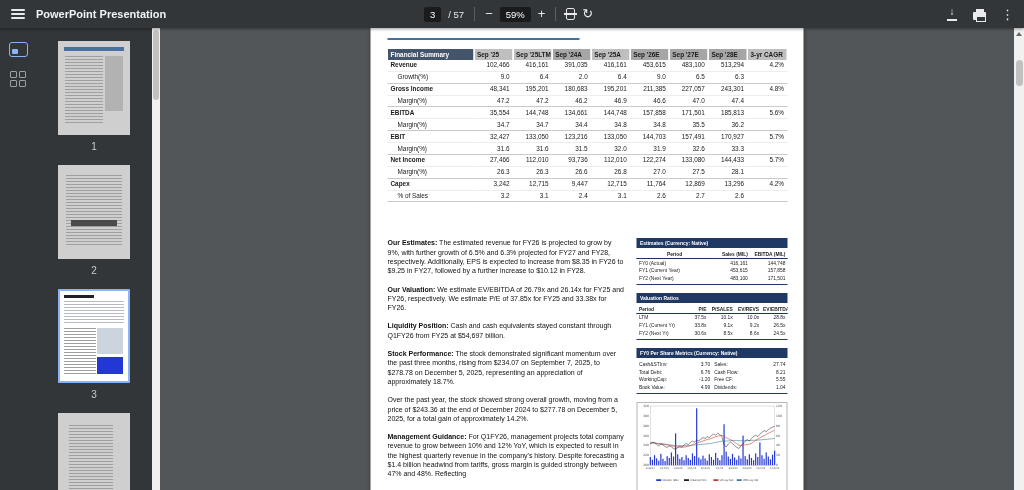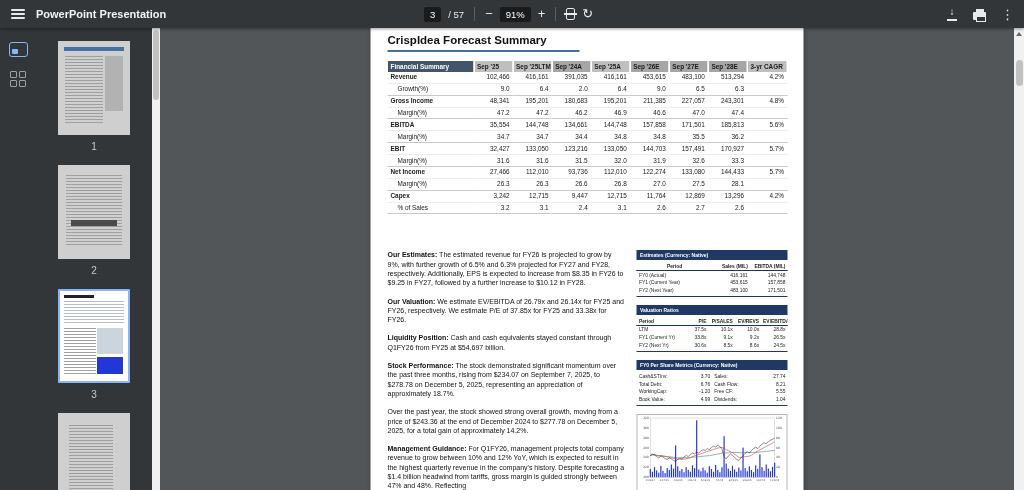--- a/index.html
+++ b/index.html
@@ -116,21 +116,21 @@
           <span></span>
           <span></span>
         </div>
       <div class="tb-title">PowerPoint Presentation</div>
     </div>
     <div class="tb-center">
       <div class="page-box">3</div>
       <div class="page-total">/ 57</div>
       <div class="tb-sep"></div>
       <div class="tb-btn">−</div>
-      <div class="zoom-box">91%</div>
+      <div class="zoom-box">59%</div>
       <div class="tb-btn">+</div>
       <div class="tb-sep"></div>
       <div class="fit-icon"></div>
       <div class="tb-btn">↻</div>
     </div>
     <div class="tb-right">
       <div class="dl-icon">
           <span class="dl-arrow">↓</span>
         </div>
       <div class="print-icon"></div>
@@ -199,21 +199,20 @@
           </div>
         </div>
       </aside>
     <div class="thumbs-scroll">
         <div class="ts-thumb"></div>
       </div>
 
     <div class="viewer">
       <div class="pdf-page">
         <div class="page-inner">
-          <div class="doc-title">CrispIdea Forecast Summary</div>
           <div class="title-rule"></div>
           <table class="fin">
             <thead id="fin-head">
                 <tr>
                   <th class="fh-navy">Financial Summary</th>
                   <th class="fh-light">Sep '25</th>
                   <th class="fh-light">Sep '25LTM</th>
                   <th class="fh-dark">Sep '24A</th>
                   <th class="fh-light">Sep '25A</th>
                   <th class="fh-dark">Sep '26E</th>

